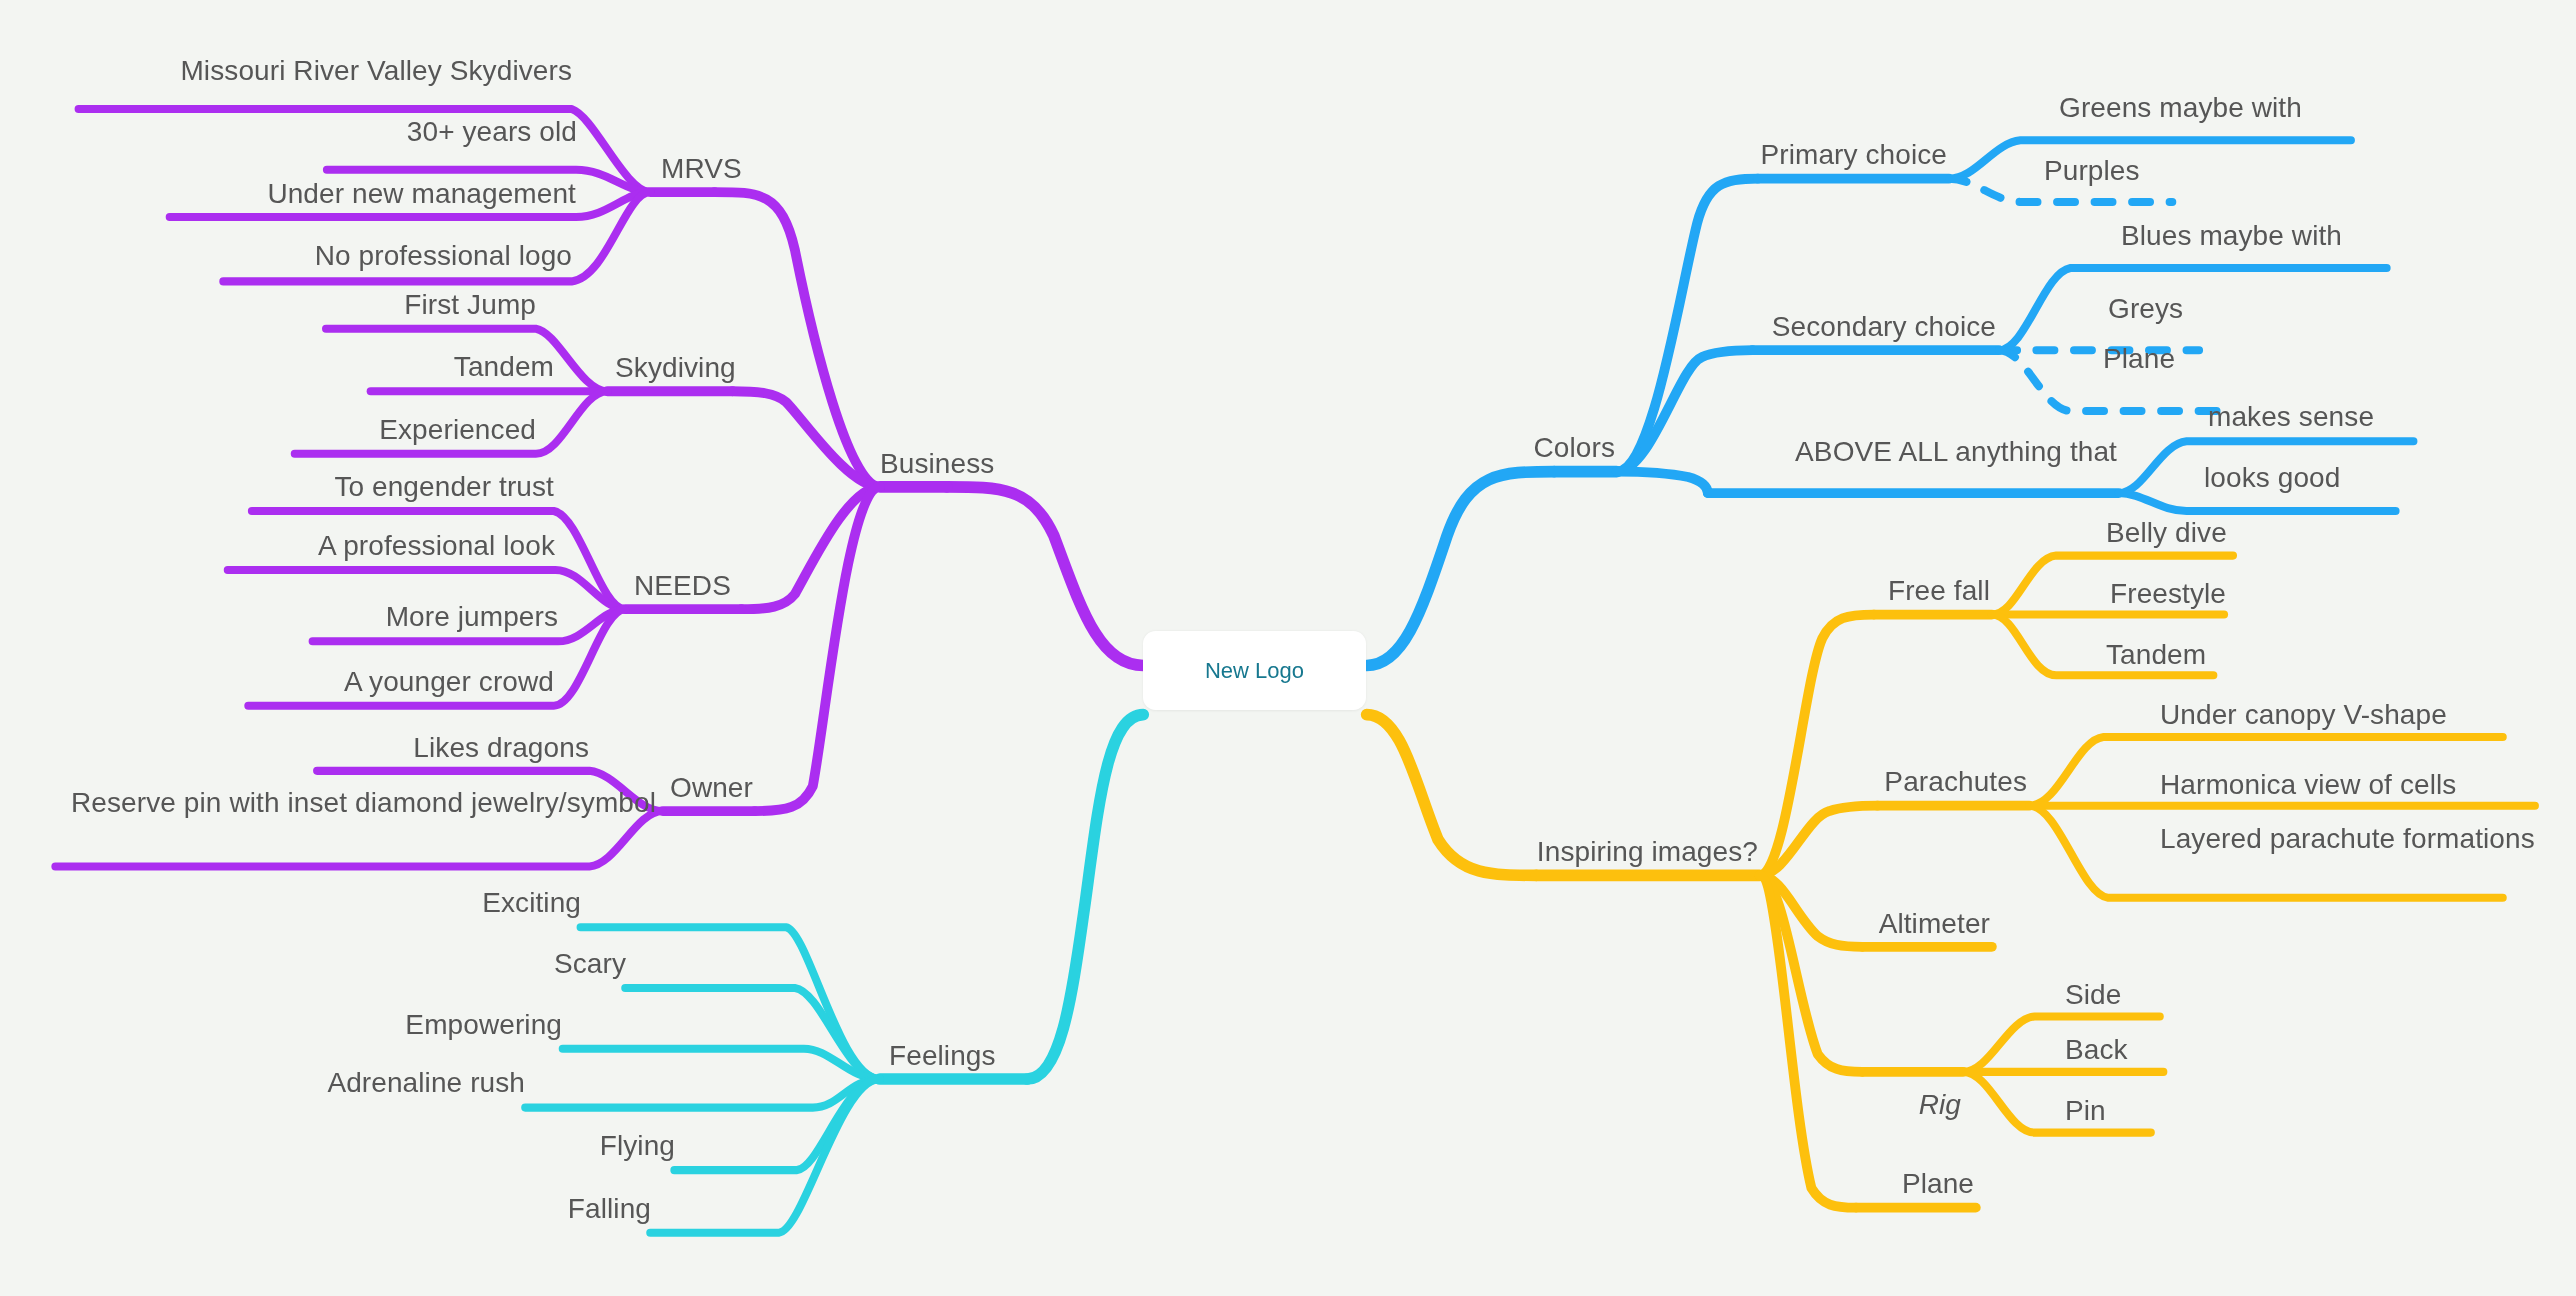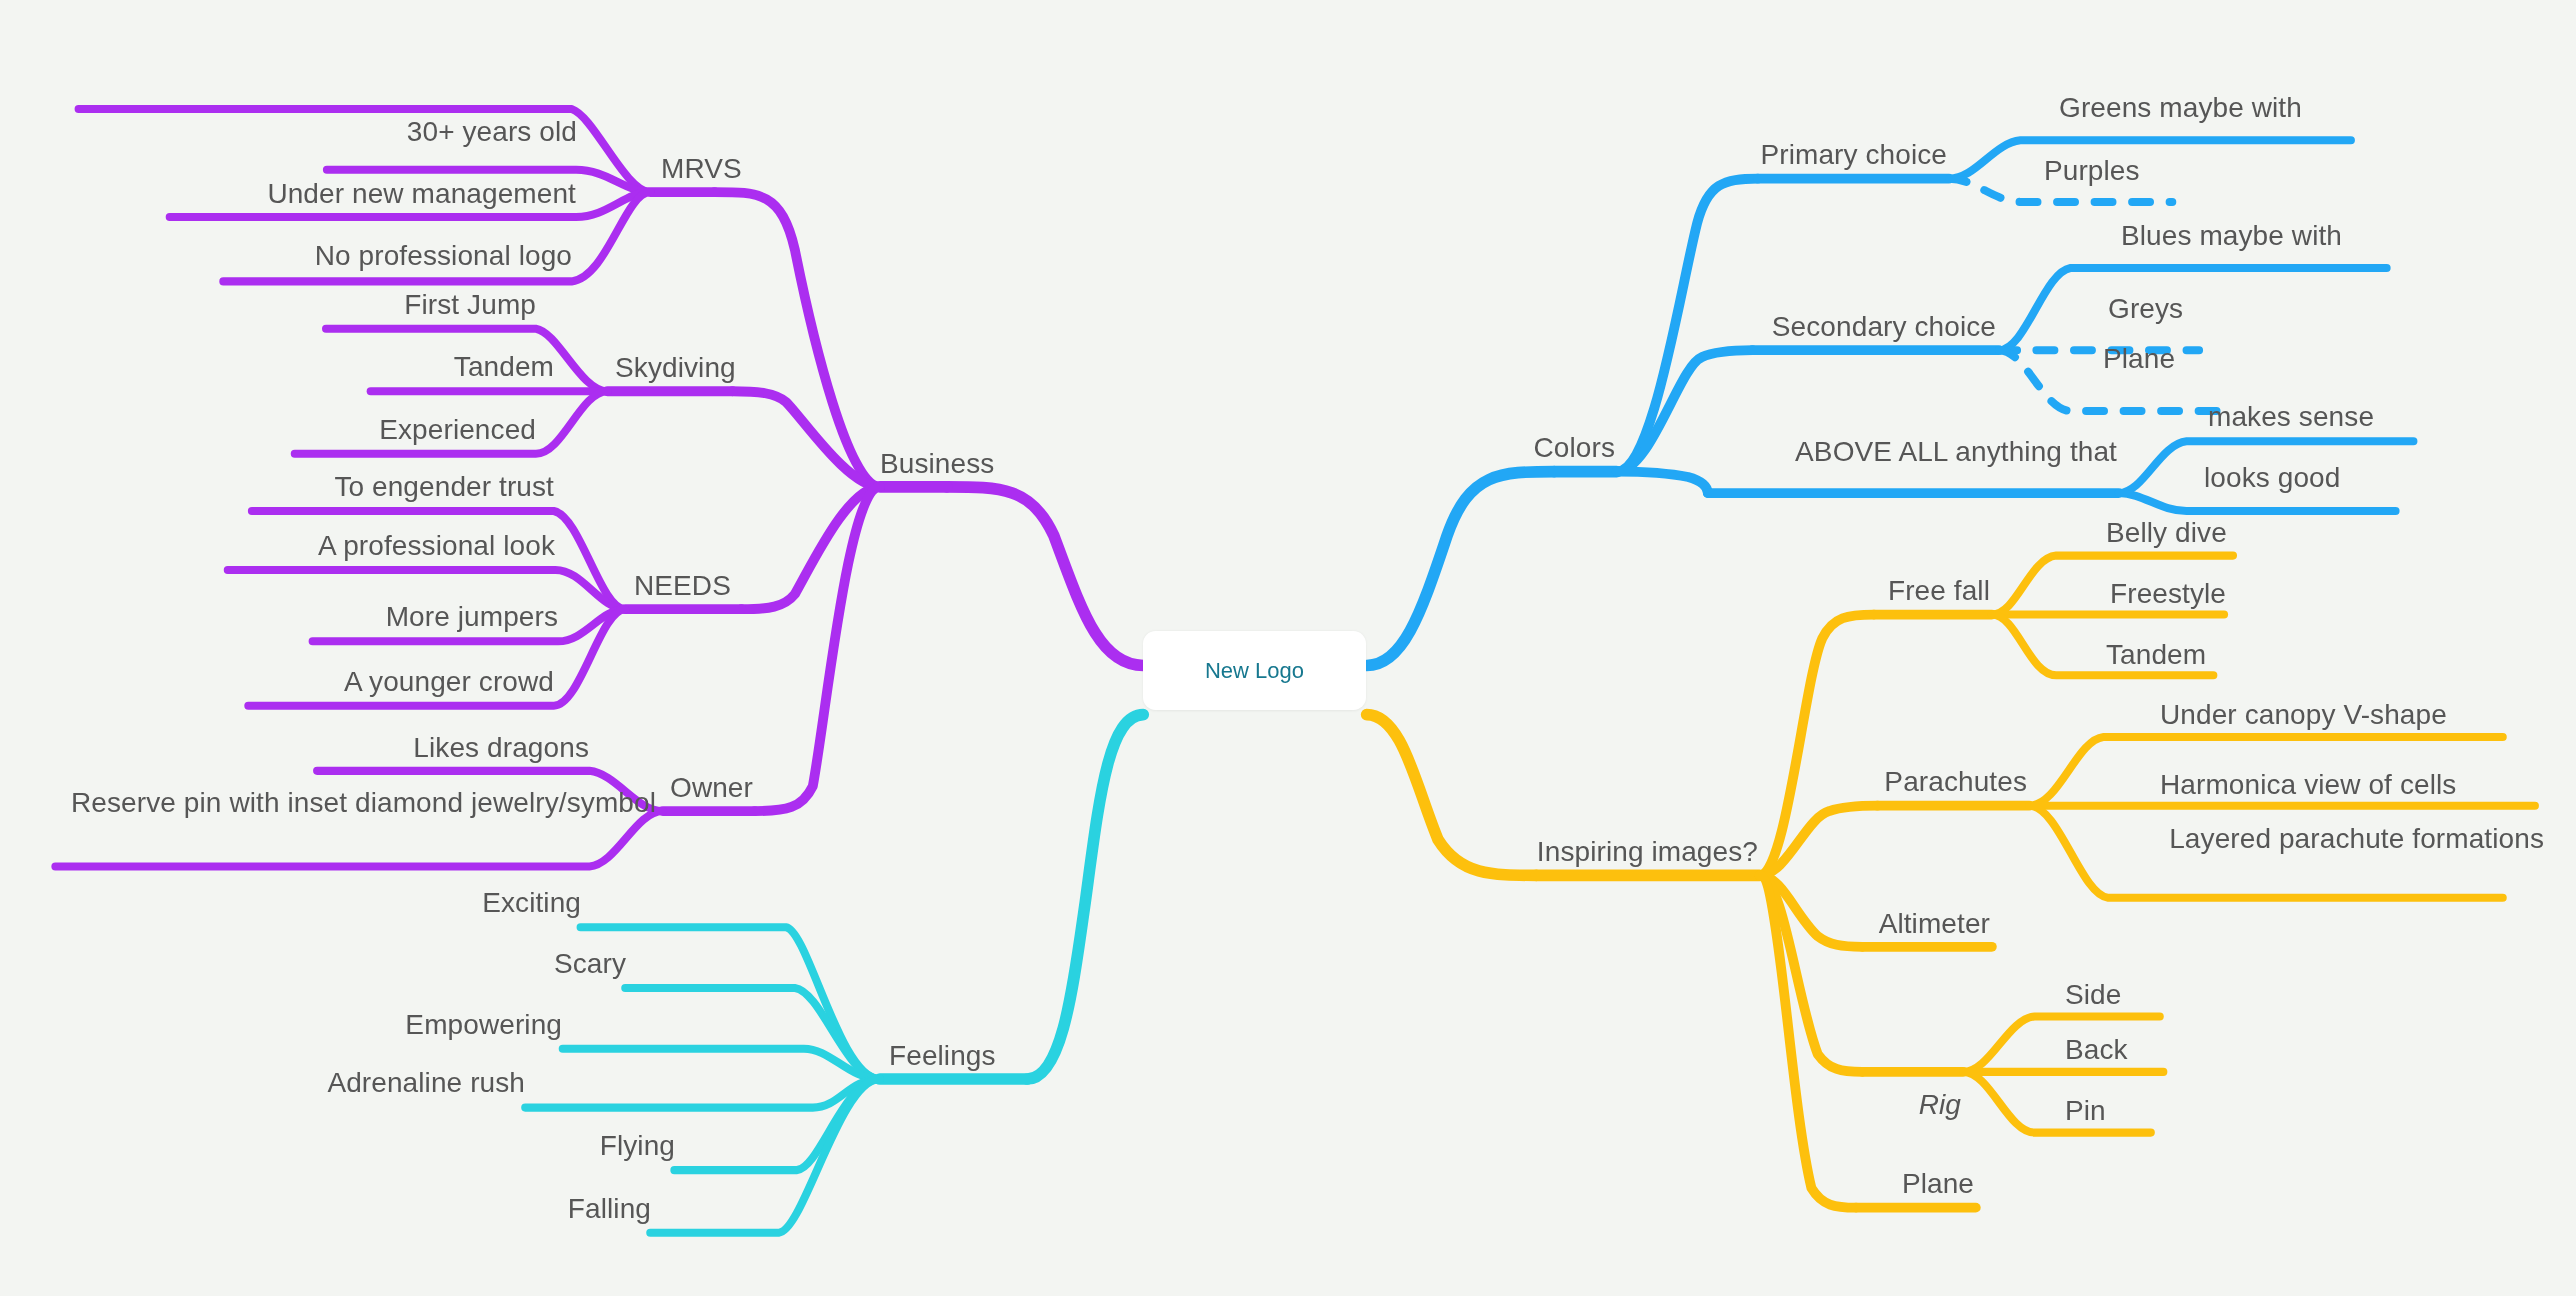--- a/index.html
+++ b/index.html
@@ -24,21 +24,21 @@
   }
   .lbl {
     position: absolute;
     color: #565656;
     font-family: "Liberation Sans", sans-serif;
     font-size: 28px;
     line-height: 33px;
     white-space: pre;
     letter-spacing: 0.1px;
   }
-  .lbl.r { text-align: right; }
+  .lbl.r { text-align: left; }
   .lbl.l { text-align: right; }
   .root-node {
     position: absolute;
     background: #ffffff;
     border-radius: 12.5px;
     box-shadow: 0 0.9px 2.7px rgba(0,0,0,0.06);
     display: flex;
     align-items: center;
     justify-content: center;
     color: #17788f;
@@ -151,20 +151,21 @@
     </g>
   </svg>
 
   <div class="root-node" style="left:1143px; top:631px; width:223px; height:79px;">
     <span>New Logo</span>
   </div>
 
   <div class="lbl r" style="left:880px; top:447px;">Business</div>
 
   <div class="lbl r" style="left:661px; top:152px;">MRVS</div>
+  <div class="lbl l" style="left:79px; top:54px; width:493px;">Missouri River Valley Skydivers</div>
   <div class="lbl l" style="left:148px; top:115px; width:429px;">30+ years old</div>
   <div class="lbl l" style="left:80px; top:177px; width:496px;">Under new management</div>
   <div class="lbl l" style="left:125px; top:239px; width:447px;">No professional logo</div>
 
   <div class="lbl r" style="left:615px; top:351px;">Skydiving</div>
   <div class="lbl l" style="left:179px; top:288px; width:357px;">First Jump</div>
   <div class="lbl l" style="left:197px; top:350px; width:357px;">Tandem</div>
   <div class="lbl l" style="left:179px; top:413px; width:357px;">Experienced</div>
 
   <div class="lbl r" style="left:634px; top:569px;">NEEDS</div>

